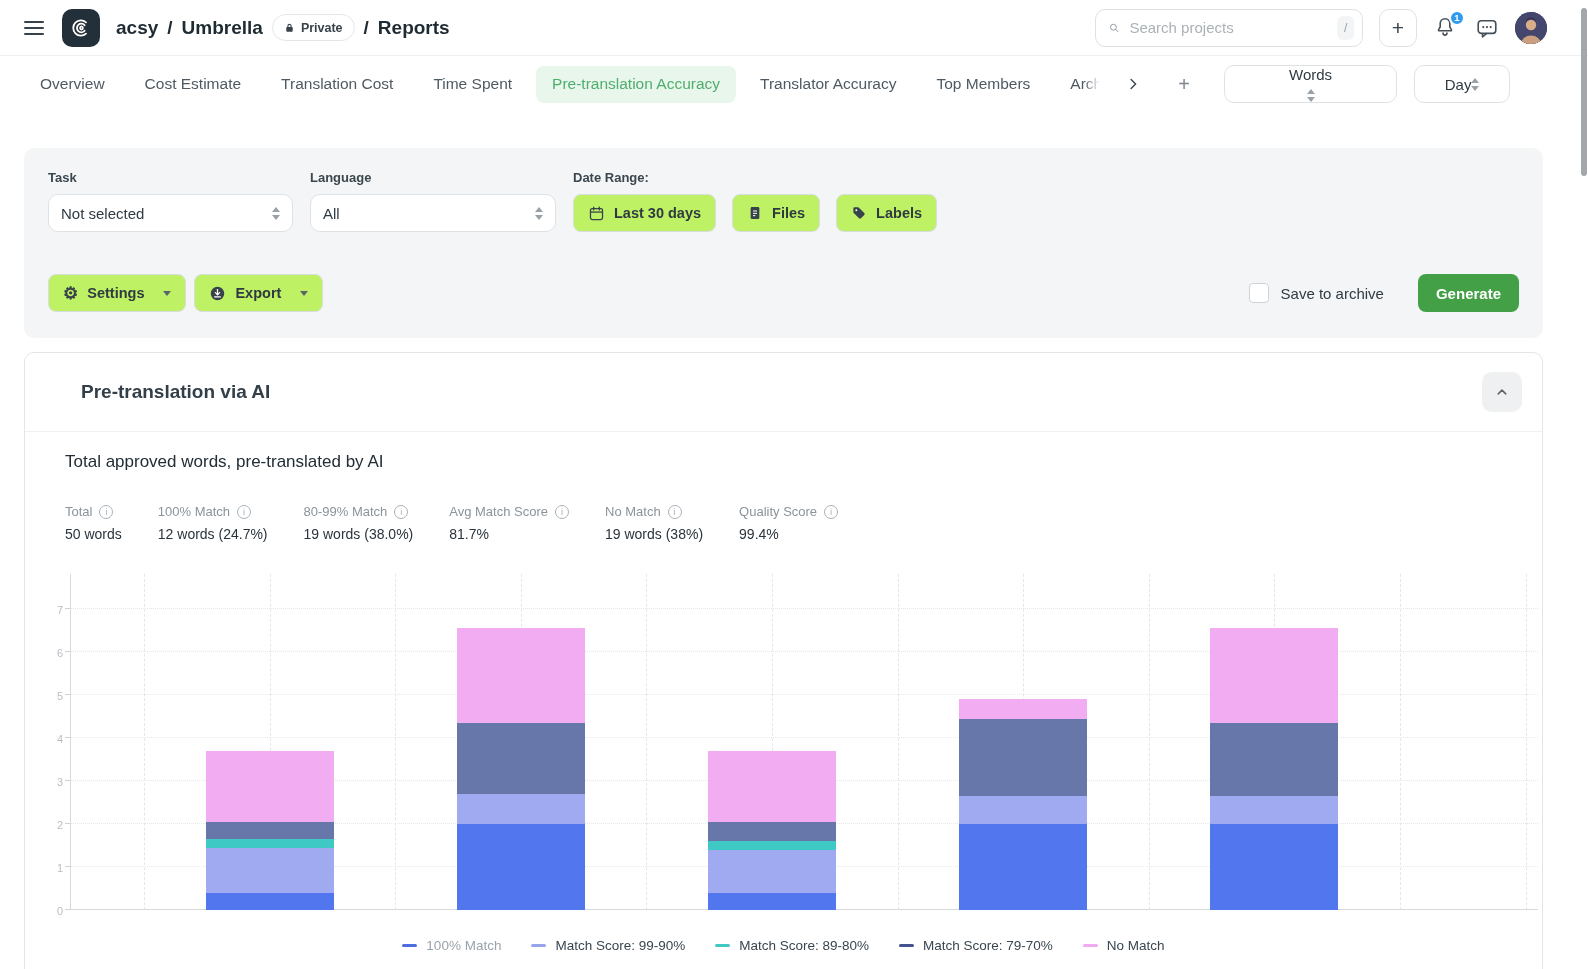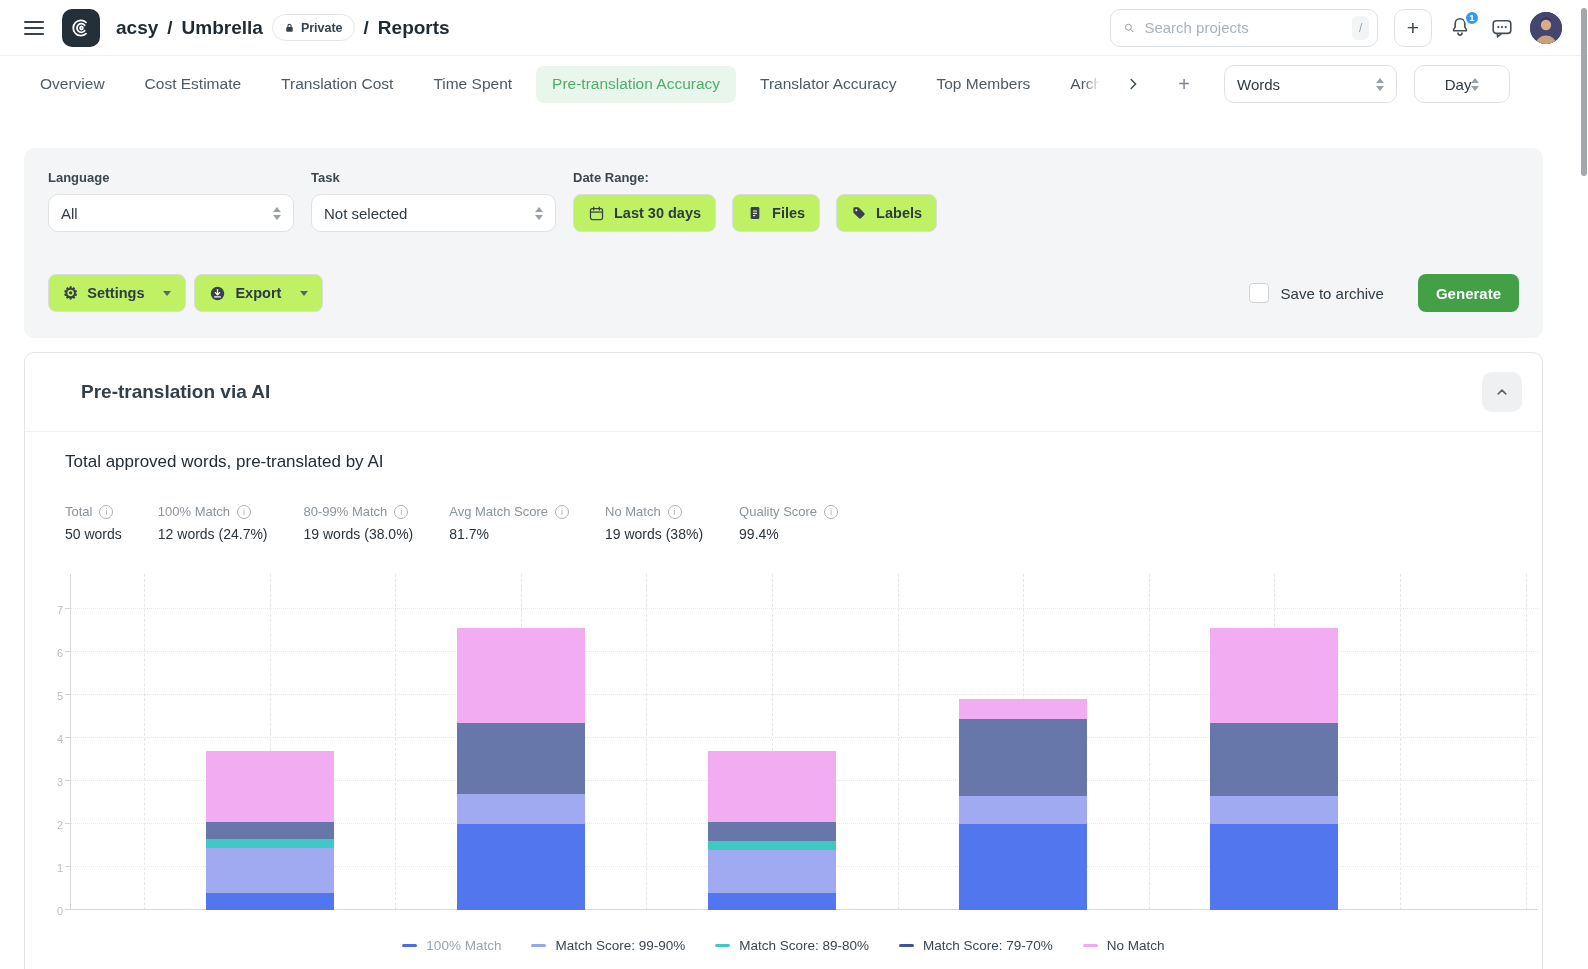--- a/index.html
+++ b/index.html
@@ -1,20 +1,20 @@
 <!DOCTYPE html>
 <html style="--accent-green: #43a047; --active-tab-bg: #e9f6ec; --active-tab-text: #4fae6d;"><head>
 <meta charset="utf-8">
 <style>
   * { box-sizing: border-box; margin: 0; padding: 0; }
   html,body { width:1588px; height:969px; overflow:hidden; background:#fff;
     font-family:"Liberation Sans", sans-serif; color:#2b353d; }
 
   
-  .topbar { height:56px; display:flex; align-items:center; padding:0 26px 0 24px;
+  .topbar { height:56px; display:flex; align-items:center; padding:0 41px 0 24px;
     border-bottom:1px solid #edeff1; background:#fff; }
   .hamburger { width:20px; height:14px; display:flex; flex-direction:column;
     justify-content:space-between; cursor:pointer; margin-right:18px; }
   .hamburger span { display:block; height:2px; border-radius:1px; background:#37424a; }
   .logo { width:38px; height:38px; border-radius:10px; background:#232f39;
     display:flex; align-items:center; justify-content:center; margin-right:16px; }
   .crumbs { display:flex; align-items:center; gap:9px; font-size:19px; font-weight:bold; color:#1f2b33; }
   .badge-private { display:inline-flex; align-items:center; gap:6px; height:27px; padding:0 11px;
     border:1px solid #e3e6e8; border-radius:14px; background:#fff; font-size:12.5px; font-weight:bold; color:#37424a; }
   .top-right { margin-left:auto; display:flex; align-items:center; gap:16px; }
@@ -42,21 +42,21 @@
     border-radius:8px; padding:0 16px; margin:0 -16px; }
   .tab.truncated { flex:0 0 30px; max-width:30px; overflow:hidden; position:relative; }
   .tab.truncated::after { content:''; position:absolute; right:0; top:0; bottom:0; width:16px;
     background:linear-gradient(to right, rgba(255,255,255,0), #fff); }
   .tab-scroll { margin-left:20px; width:26px; height:26px; display:flex; align-items:center;
     justify-content:center; cursor:pointer; }
   .tab-add { margin-left:32px; font-size:20px; font-weight:300; color:#7d868d; cursor:pointer; }
   .select { height:38px; border:1px solid #dfe2e5; border-radius:10px; background:#fff;
     display:flex; align-items:center; justify-content:space-between; padding:0 12px;
     font-size:15px; color:#2f3a42; cursor:pointer; }
-  .unit-select { margin-left:34px; width:173px; }
+  .unit-select { margin-left:34px; width:173px;flex-direction:column; }
   .period-select { margin-left:17px; width:96px;justify-content:center; }
   .sort-arrows { display:flex; flex-direction:column; gap:3px; align-items:center; }
   .tri-up { width:0; height:0; border-left:4px solid transparent; border-right:4px solid transparent;
     border-bottom:5px solid #99a1a8; }
   .tri-down { width:0; height:0; border-left:4px solid transparent; border-right:4px solid transparent;
     border-top:5px solid #99a1a8; }
   .caret-down { width:0; height:0; border-left:4.5px solid transparent; border-right:4.5px solid transparent;
     border-top:5px solid #5a646c; margin-left:10px; }
 
   
@@ -215,33 +215,33 @@
     <span class="sort-arrows">
         <span class="tri-up"></span>
         <span class="tri-down"></span>
       </span>
   </div>
 </nav>
 
 <section class="filter-card">
   <div class="filter-row1">
     <div class="fgroup">
-      <div class="flabel">Language</div>
-      <div class="select fselect" style="width:246px">
-        <span>All</span>
+      <div class="flabel">Task</div>
+      <div class="select fselect">
+        <span>Not selected</span>
         <span class="sort-arrows">
             <span class="tri-up"></span>
             <span class="tri-down"></span>
           </span>
       </div>
     </div>
     <div class="fgroup">
-      <div class="flabel">Task</div>
-      <div class="select fselect">
-        <span>Not selected</span>
+      <div class="flabel">Language</div>
+      <div class="select fselect" style="width:246px">
+        <span>All</span>
         <span class="sort-arrows">
             <span class="tri-up"></span>
             <span class="tri-down"></span>
           </span>
       </div>
     </div>
     <div class="fgroup">
       <div class="flabel">Date Range:</div>
       <div class="fbtn-row">
         <button class="btn">

